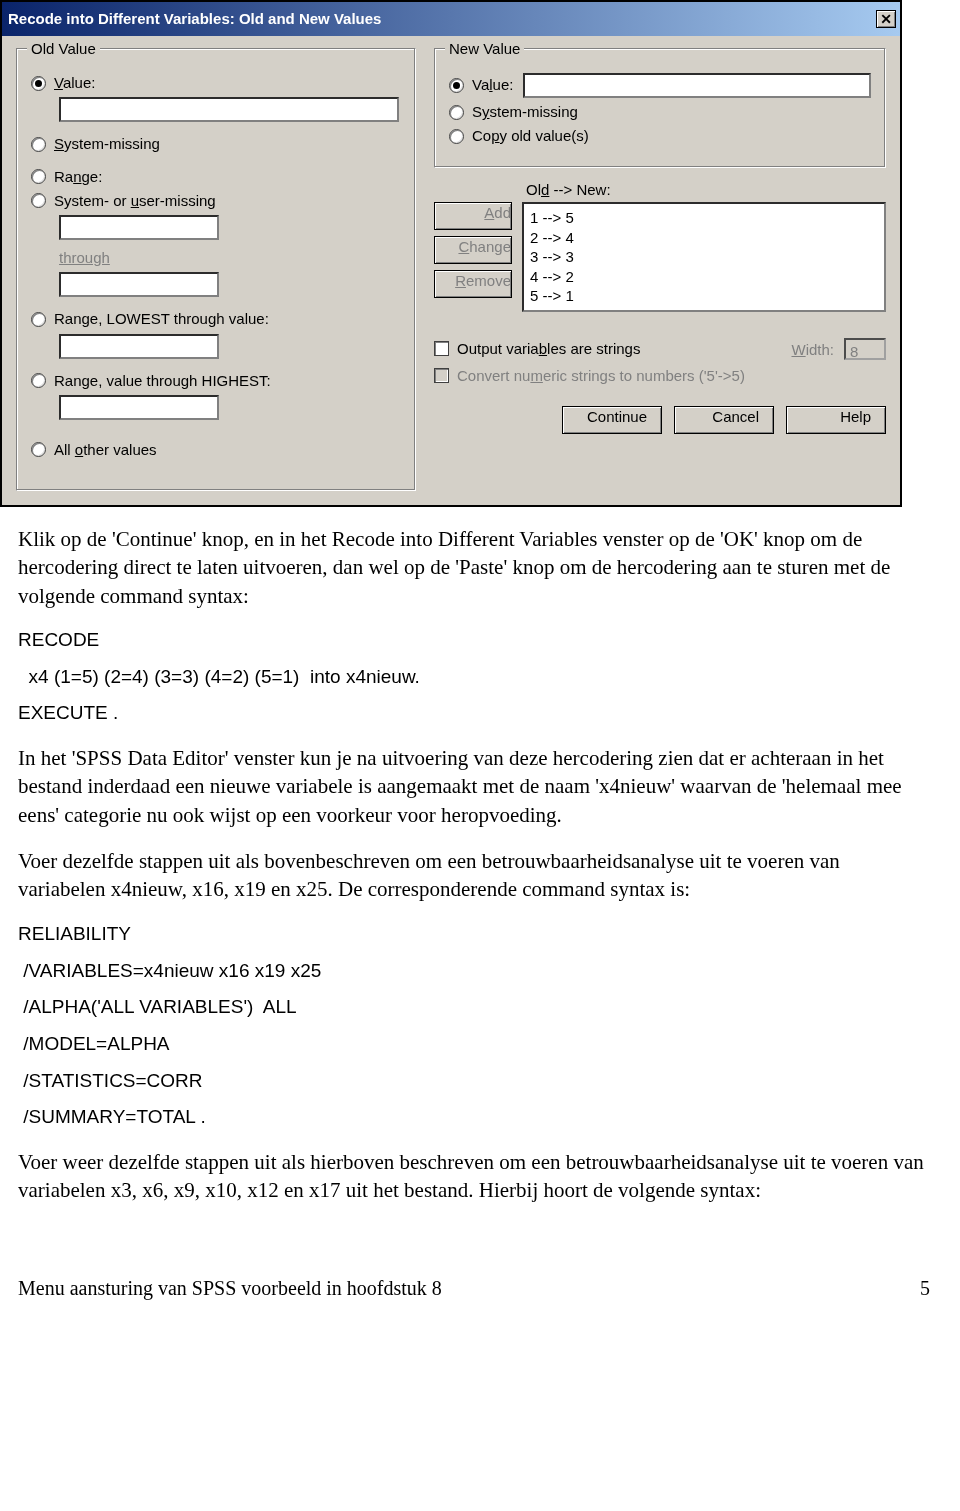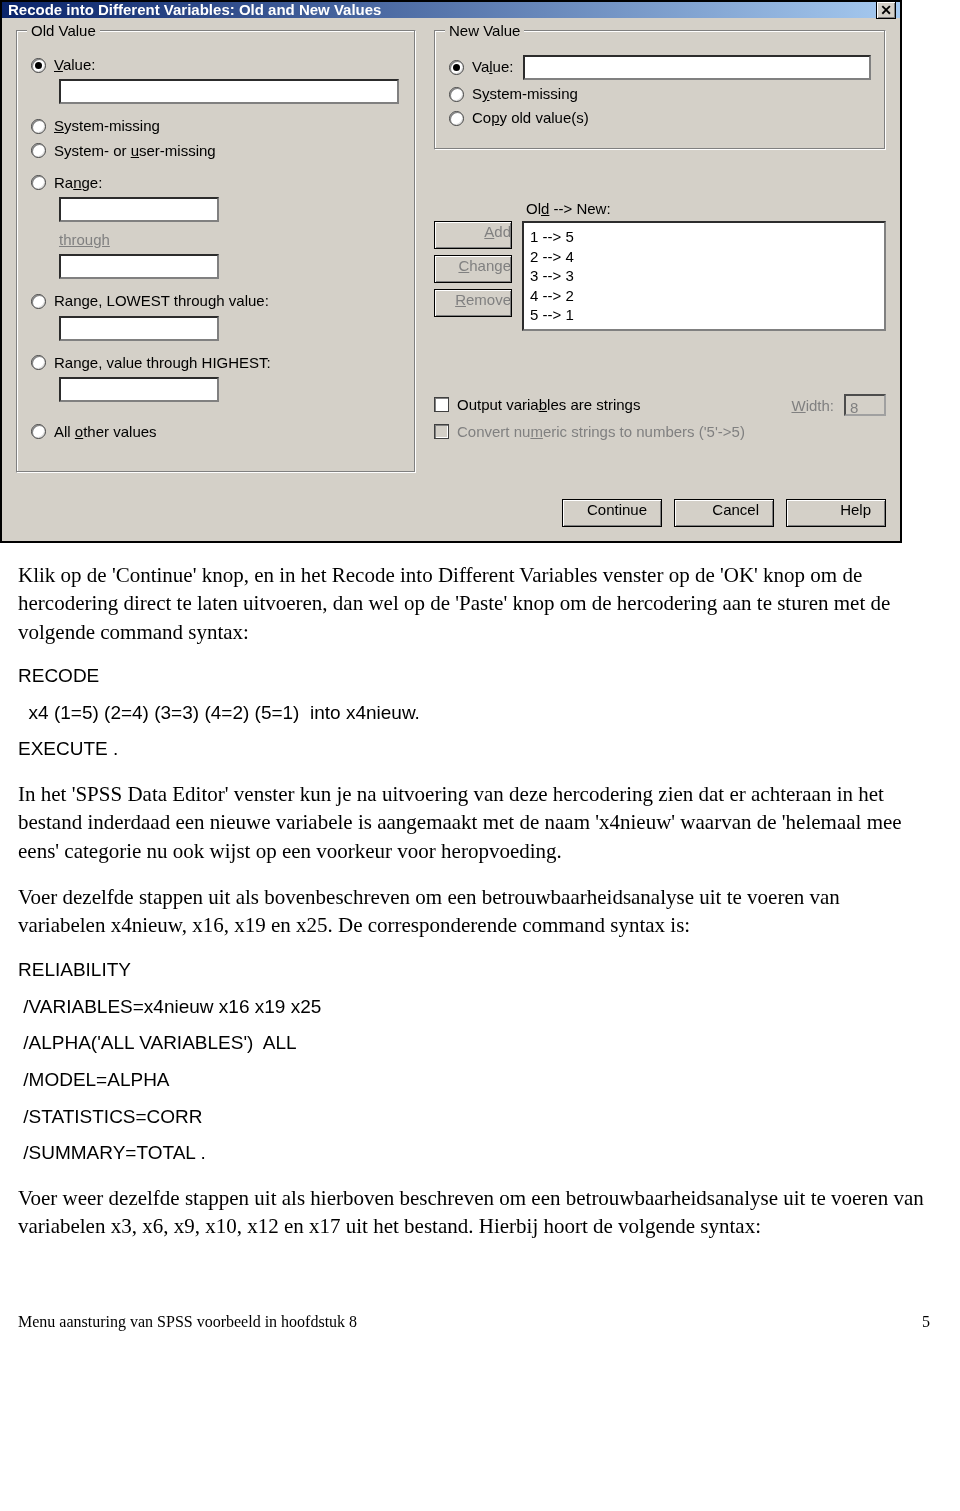--- a/index.html
+++ b/index.html
@@ -23,21 +23,21 @@
     background: #d4d0c8;
     border: 2px solid #000;
     font-family: Tahoma, Arial, sans-serif;
     font-size: 15px;
     color: #000;
   }
   .titlebar {
     display: flex;
     align-items: center;
     justify-content: space-between;
-    height: 16px;
+    height: 34px;
     background: linear-gradient(to right, #0a246a, #a6caf0);
     color: #fff;
     padding: 0 4px 0 6px;
     font-weight: bold;
   }
   .titlebar .close-btn {
     width: 20px; height: 18px;
     background: #d4d0c8;
     border: 1px solid #000;
     box-shadow: inset 1px 1px 0 #fff, inset -1px -1px 0 #808080;
@@ -46,21 +46,21 @@
     font-size: 14px; font-weight: bold;
     color: #000;
     cursor: default;
   }
   .client {
     padding: 12px 14px 14px 14px;
     display: flex;
     gap: 18px;
   }
   .col-left { flex: 0 0 400px; }
-  .col-right { flex: 1; display: flex; flex-direction: column; gap: 37px; }
+  .col-right { flex: 1; display: flex; flex-direction: column; }
 
   .groupbox {
     border: 1.5px solid #808080;
     border-top-color: #808080;
     border-left-color: #808080;
     border-right-color: #fff;
     border-bottom-color: #fff;
     box-shadow: inset -1px -1px 0 #808080, inset 1px 1px 0 #fff;
     position: relative;
     padding: 20px 14px 14px 14px;
@@ -178,21 +178,21 @@
     font-family: Arial, Helvetica, sans-serif;
     font-size: 19px;
     line-height: 1.3;
   }
   .mono-block { margin-bottom: 18px; }
   .mono-block div { white-space: pre; margin-top: 12px; }
   .footer {
     margin-top: 70px;
     display: flex;
     justify-content: space-between;
-    font-size: 16px;
+    font-size: 20px;
   }
 </style>
 </head>
 <body>
 <div class="page">
 
 <div class="dialog">
   <div class="titlebar">
     <span>Recode into Different Variables: Old and New Values</span>
     <div class="close-btn">
@@ -210,28 +210,28 @@
           <span class="label"><u>V</u>alue:</span>
         </div>
         <div class="indent">
               <div class="txtin wide"></div>
             </div>
 
         <div class="row gap">
           <span class="radio-empty"></span>
           <span class="label"><u>S</u>ystem-missing</span>
         </div>
+        <div class="row gap">
+          <span class="radio-empty"></span>
+          <span class="label">Ra<u>n</u>ge:</span>
+        </div>
+
         <div class="row">
           <span class="radio-empty"></span>
           <span class="label">System- or <u>u</u>ser-missing</span>
-        </div>
-
-        <div class="row gap">
-          <span class="radio-empty"></span>
-          <span class="label">Ra<u>n</u>ge:</span>
         </div>
         <div class="indent">
               <div class="txtin med"></div>
             </div>
         <div class="underlink">through</div>
         <div class="indent">
               <div class="txtin med"></div>
             </div>
 
         <div class="row gap">

